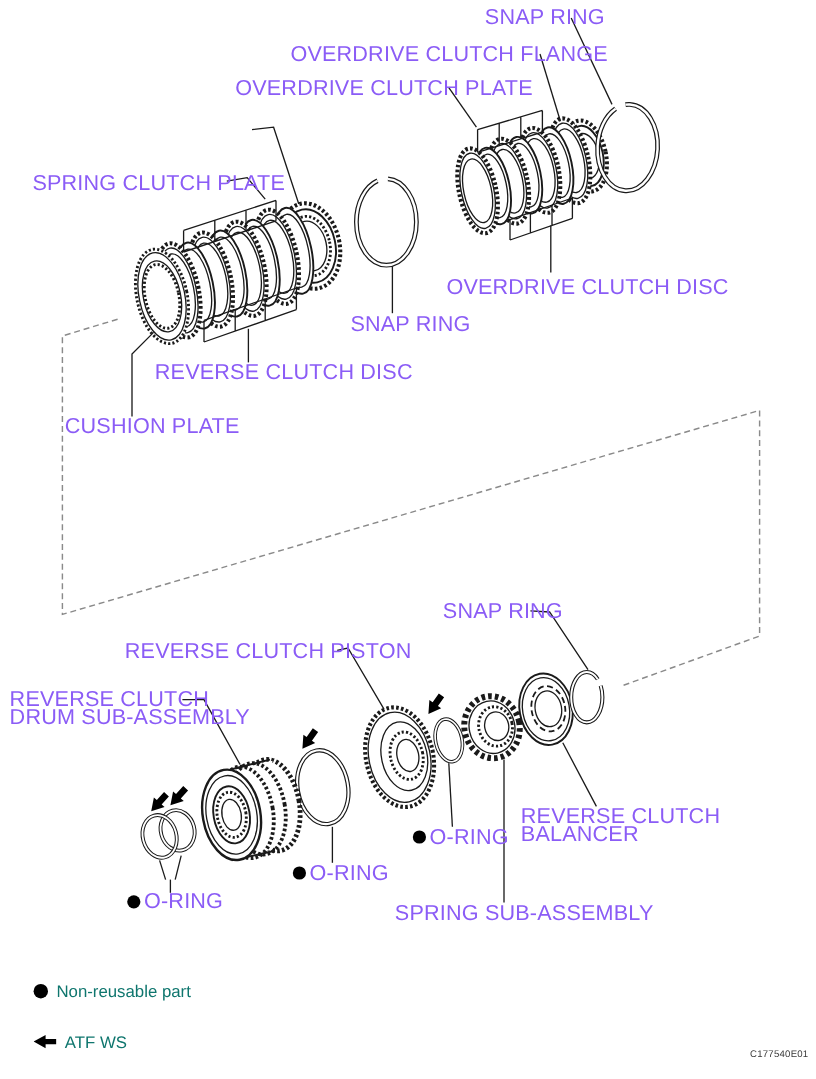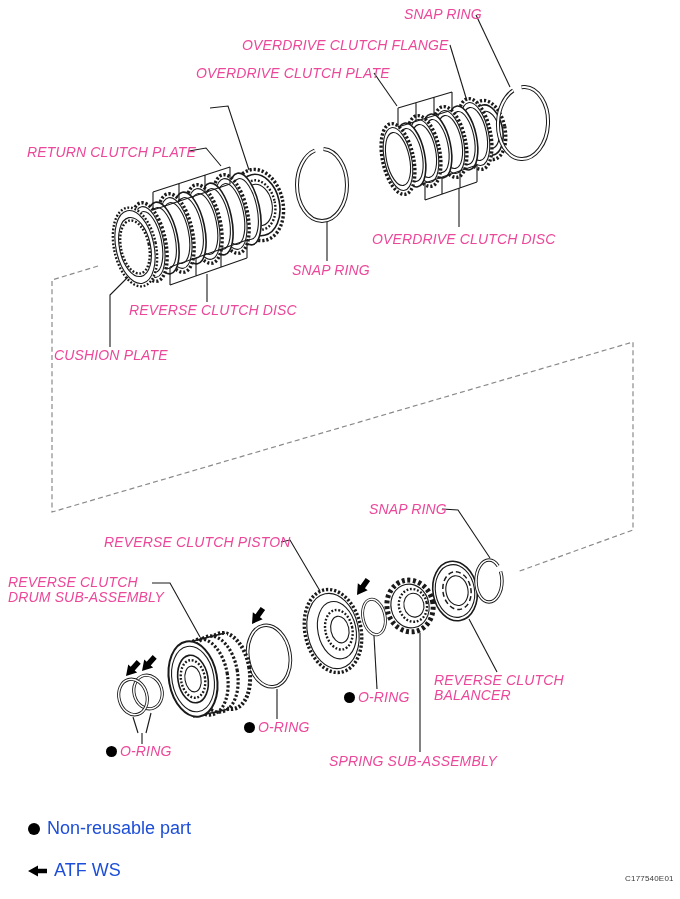--- a/index.html
+++ b/index.html
@@ -1,23 +1,23 @@
 <!DOCTYPE html>
 <html><head>
 <meta charset="utf-8">
 <style>
   html,body{margin:0;padding:0;background:#fff;}
   #stage{position:relative;width:680px;height:899px;background:#fff;overflow:hidden;
          font-family:"Liberation Sans","DejaVu Sans",sans-serif;color:#141414;}
   #drawing{position:absolute;left:0;top:0;}
-  .lbl{position:absolute;font-size:14px;line-height:15px;letter-spacing:.15px;
-       white-space:nowrap;color:#ec4899;font-style:italic;}
+  .lbl{position:absolute;font-size:18px;line-height:15px;letter-spacing:.15px;
+       white-space:nowrap;color:#8b5cf6;}
   .oring-lbl{display:flex;align-items:center;gap:3px;}
   .dot{display:inline-block;width:11px;height:11px;border-radius:50%;background:#000;flex:0 0 auto;}
-  .legend-row{position:absolute;display:flex;align-items:center;gap:7px;font-size:18px;color:#1d4ed8;text-align:center;}
+  .legend-row{position:absolute;display:flex;align-items:center;gap:7px;font-size:14px;color:#0f766e;text-align:center;}
   .figcode{position:absolute;font-size:8px;color:#3a3a3a;letter-spacing:.2px;}
   
   .wfill{fill:#fff;stroke:none;}
   .teeth{fill:none;stroke:#1a1a1a;stroke-width:3.4;stroke-dasharray:2.2 1.9;}
   .teeth-heavy{fill:none;stroke:#1a1a1a;stroke-width:5;stroke-dasharray:3 2.6;}
   .teeth-light{fill:none;stroke:#1a1a1a;stroke-width:2.4;stroke-dasharray:1.8 1.8;}
   .med{fill:none;stroke:#1a1a1a;stroke-width:1.6;}
   .thin{fill:none;stroke:#1a1a1a;stroke-width:1.1;}
   .leader{fill:none;stroke:#1a1a1a;stroke-width:1.1;}
   .plane{fill:none;stroke:#8a8a8a;stroke-width:1.2;stroke-dasharray:5 3.2;}
@@ -229,21 +229,21 @@
     <use href="#atfarrow" transform="translate(126,676) rotate(42)"></use>
     <use href="#atfarrow" transform="translate(142,671) rotate(42)"></use>
     <use href="#atfarrow" transform="translate(252,624) rotate(35)"></use>
     <use href="#atfarrow" transform="translate(357,595) rotate(35)"></use>
   </g>
 </svg>
 
 <div class="lbl" style="left:404px;top:7px;">SNAP RING</div>
 <div class="lbl" style="left:196px;top:66px;">OVERDRIVE CLUTCH PLATE</div>
 <div class="lbl" style="left:242px;top:38px;">OVERDRIVE CLUTCH FLANGE</div>
-<div class="lbl" style="left:27px;top:145px;">RETURN CLUTCH PLATE</div>
+<div class="lbl" style="left:27px;top:145px;">SPRING CLUTCH PLATE</div>
 <div class="lbl" style="left:372px;top:232px;">OVERDRIVE CLUTCH DISC</div>
 <div class="lbl" style="left:292px;top:263px;">SNAP RING</div>
 <div class="lbl" style="left:129px;top:303px;">REVERSE CLUTCH DISC</div>
 <div class="lbl" style="left:54px;top:348px;">CUSHION PLATE</div>
 <div class="lbl" style="left:369px;top:502px;">SNAP RING</div>
 <div class="lbl" style="left:104px;top:535px;">REVERSE CLUTCH PISTON</div>
 
 <div class="lbl" style="left:8px;top:575px;">
   <div>REVERSE CLUTCH</div>
   <div>DRUM SUB-ASSEMBLY</div>

